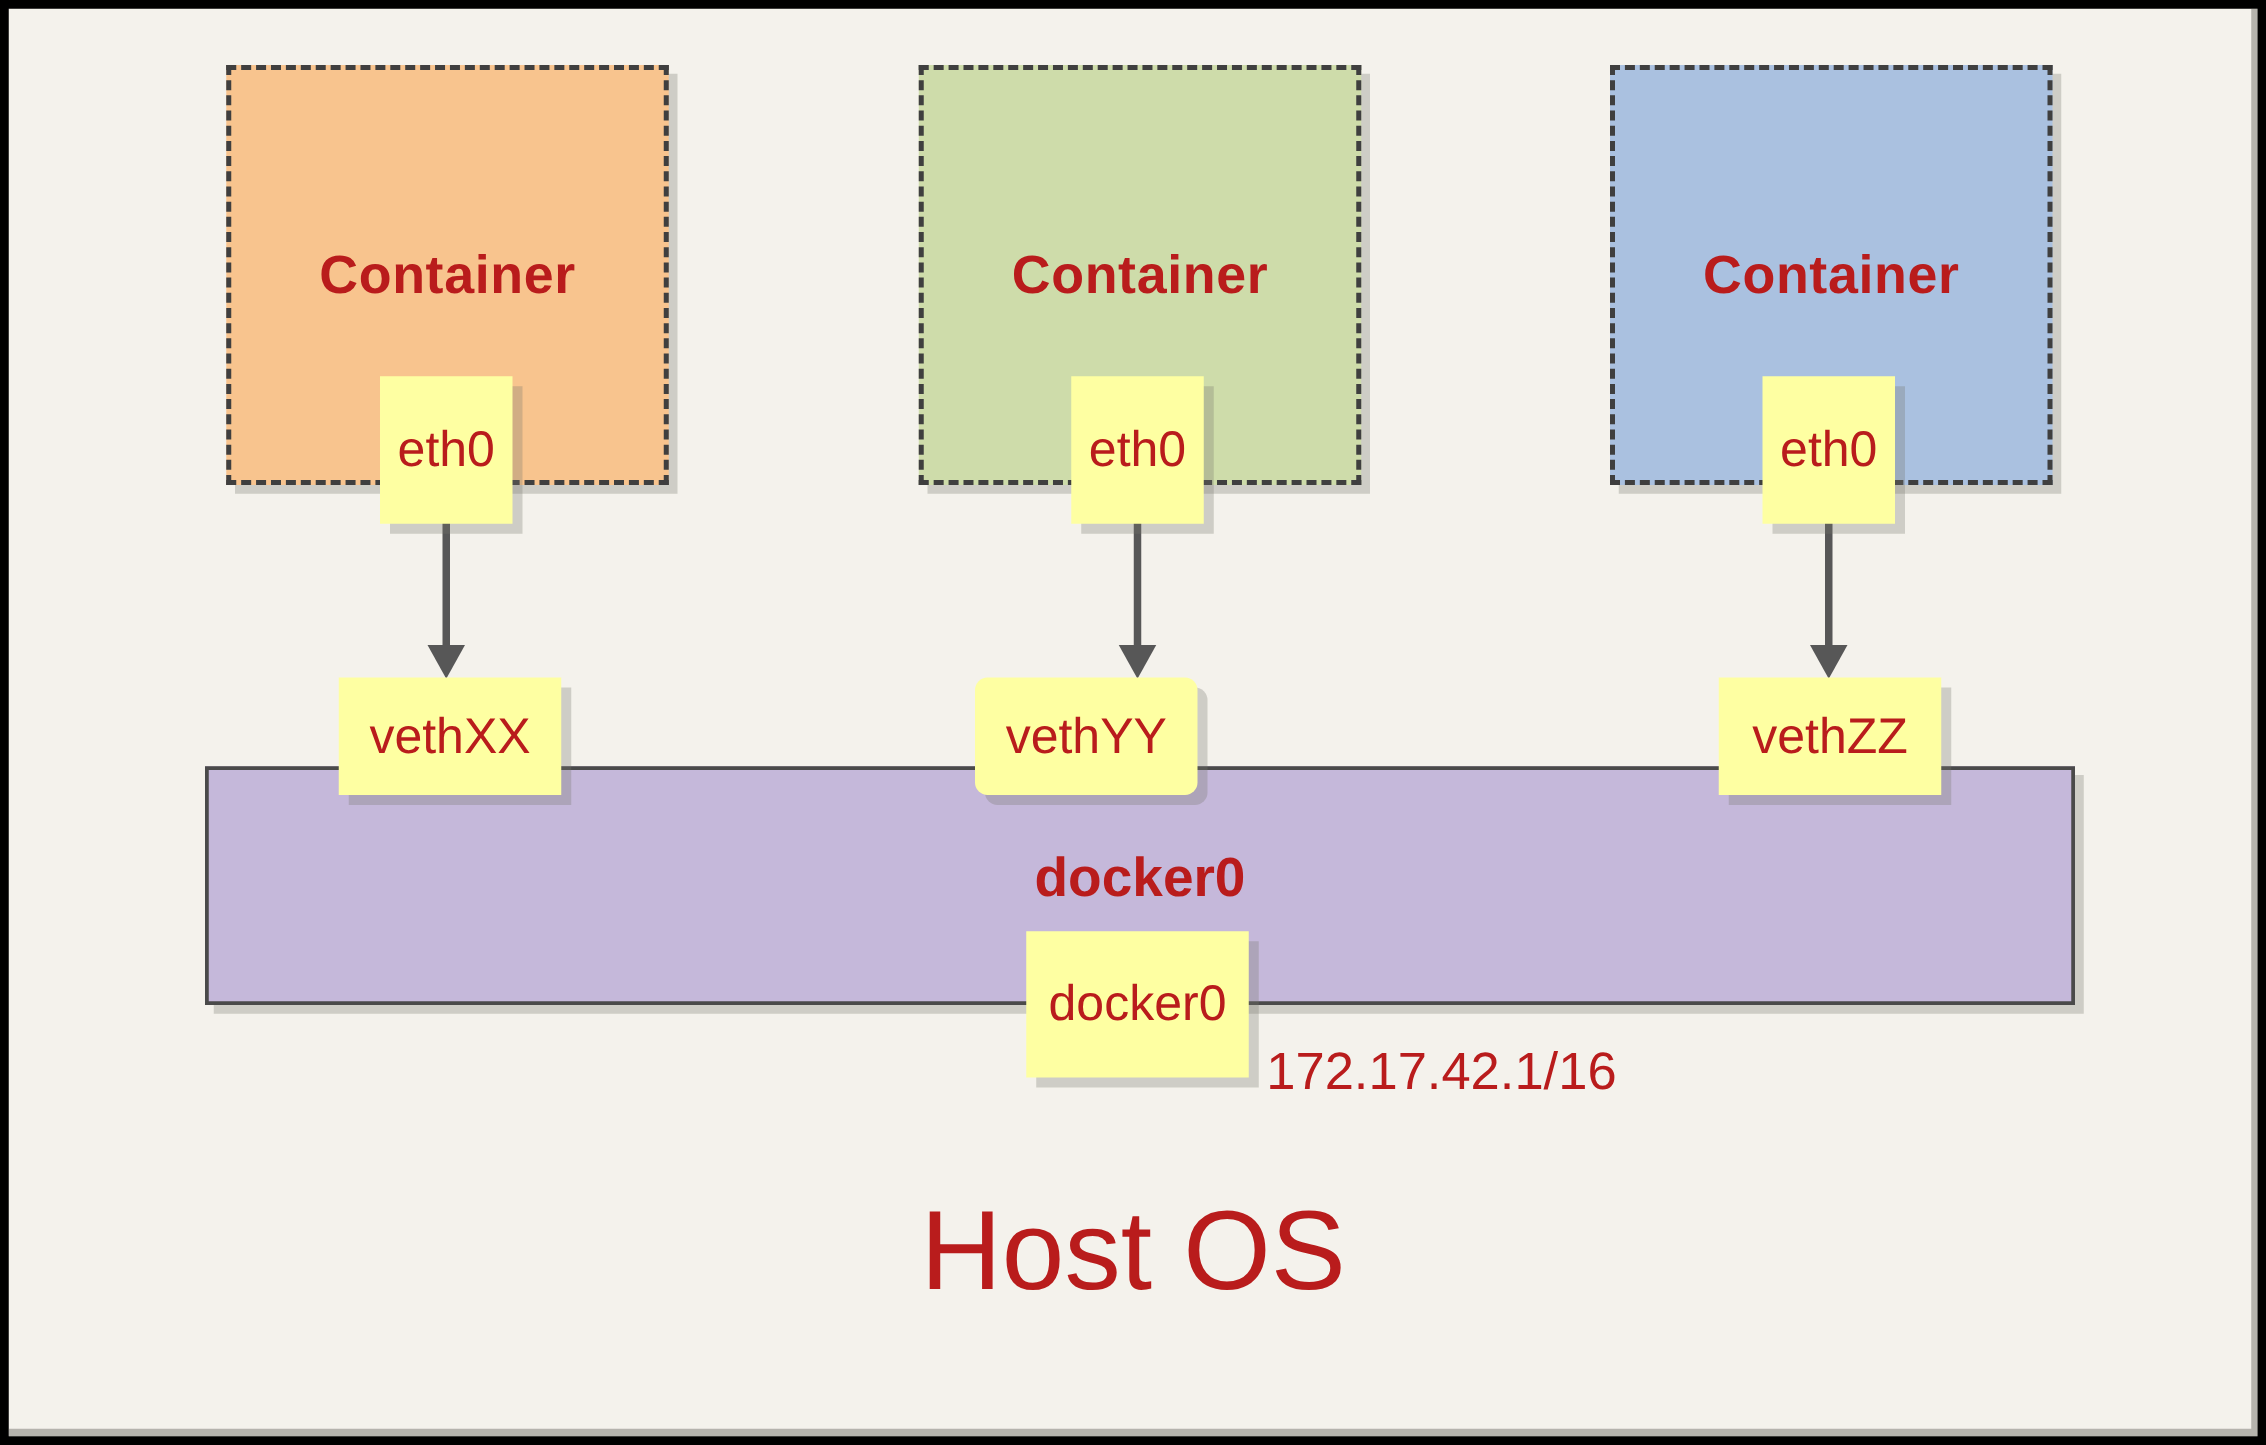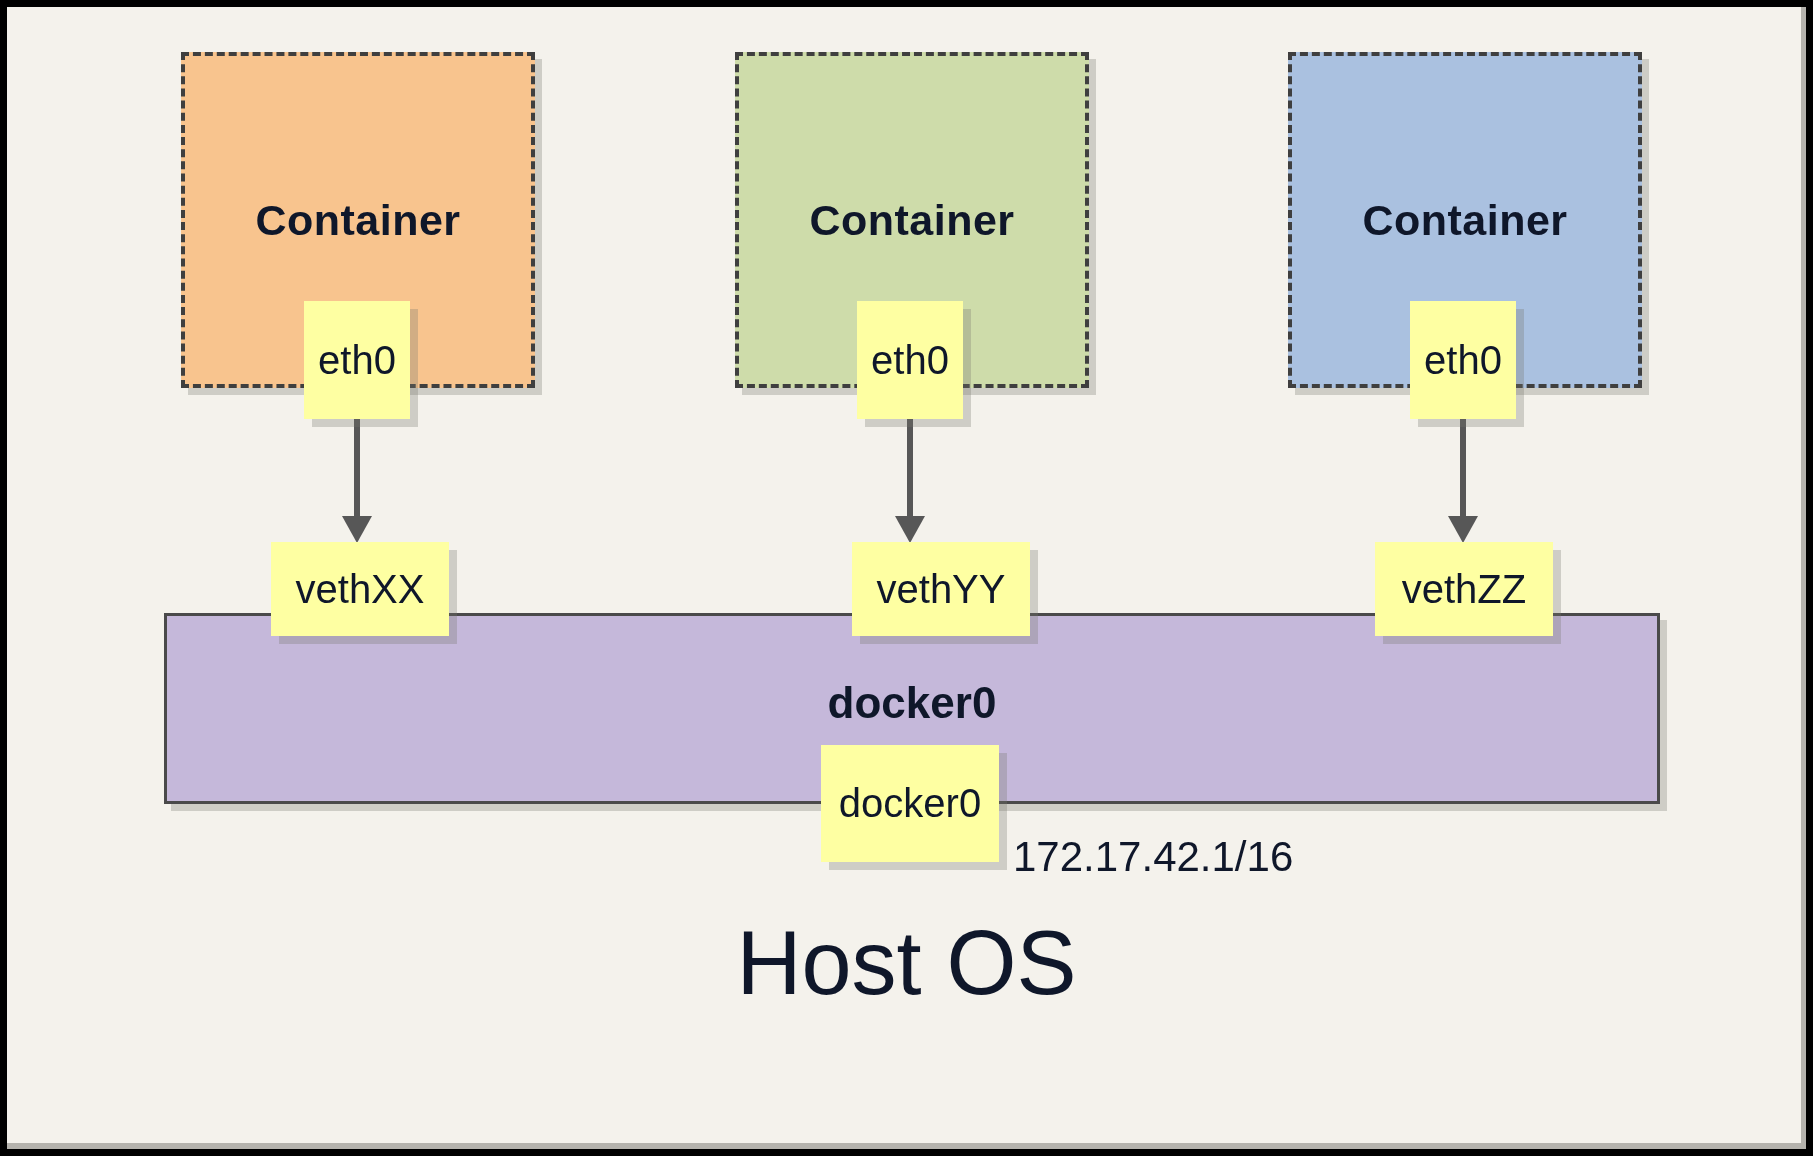--- a/index.html
+++ b/index.html
@@ -4,21 +4,21 @@
 <style>
   html, body { margin: 0; padding: 0; background: #000; }
   * { box-sizing: border-box; }
 
   .frame {
     position: relative;
     width: 1813px;
     height: 1156px;
     background: #f4f2ec;
     font-family: "Liberation Sans", sans-serif;
-    color: #0f172a;
+    color: #b91c1c;
     overflow: hidden;
   }
   .frame-border {
     position: absolute;
     inset: 0;
     border: 7px solid #000;
     box-shadow: inset -5px -6px 0 rgba(130,128,122,0.55);
     pointer-events: none;
     z-index: 10;
   }
@@ -55,21 +55,21 @@
     justify-content: center;
     font-size: 40px;
     z-index: 3;
   }
   .eth  { width: 106px; height: 118px; top: 269px; margin-top: 32px; }
   .eth.e1 { left: 304px; }
   .eth.e2 { left: 857px; }
   .eth.e3 { left: 1410px; }
   .veth { width: 178px; height: 94px; top: 542px; }
   .veth.v1 { left: 271px; }
-  .veth.v2 { left: 852px; }
+  .veth.v2 { left: 780px; border-radius: 10px; }
   .veth.v3 { left: 1375px; }
   .docker0-box { width: 178px; height: 117px; left: 821px; top: 745px; }
 
   
   .arrow {
     position: absolute;
     top: 391px;
     width: 30px;
     height: 152px;
     z-index: 2;
@@ -128,21 +128,21 @@
     top: 836px;
     font-size: 42px;
     line-height: 1;
     z-index: 3;
   }
 
   .host-label {
     position: absolute;
     left: 0;
     right: 0;
-    top: 918px;
+    top: 956px;
     text-align: center;
     font-size: 90px;
     line-height: 1;
     z-index: 2;
   }
 </style>
 </head>
 <body>
 
 <div class="frame">

